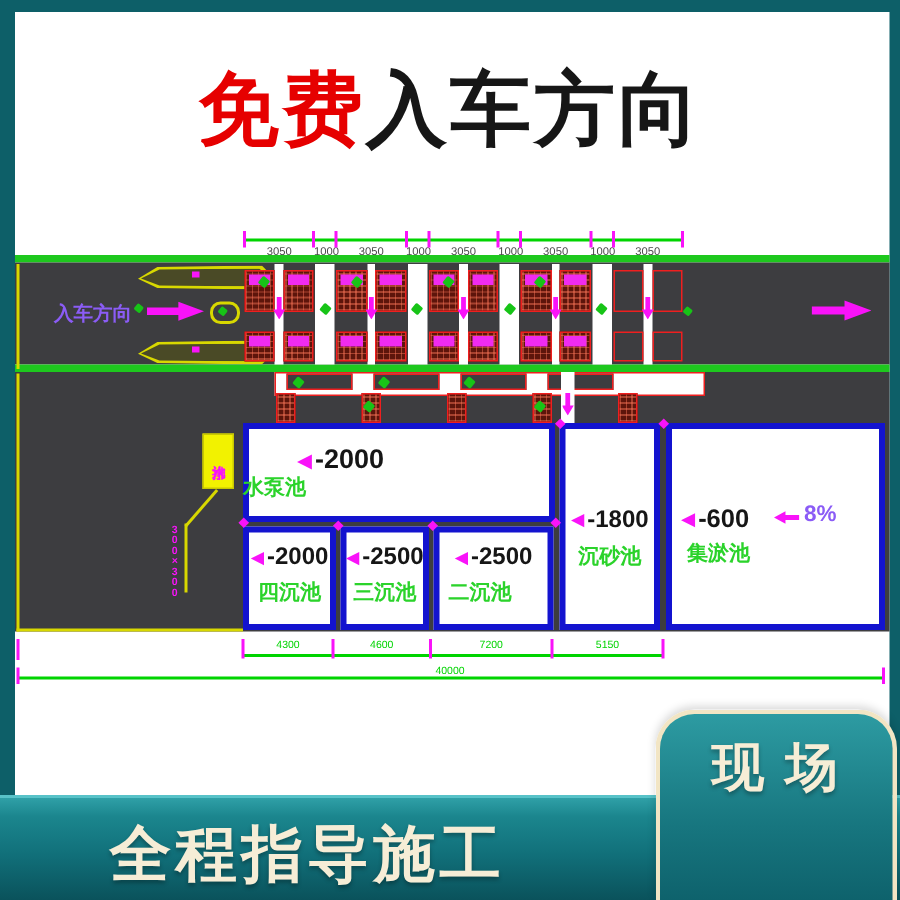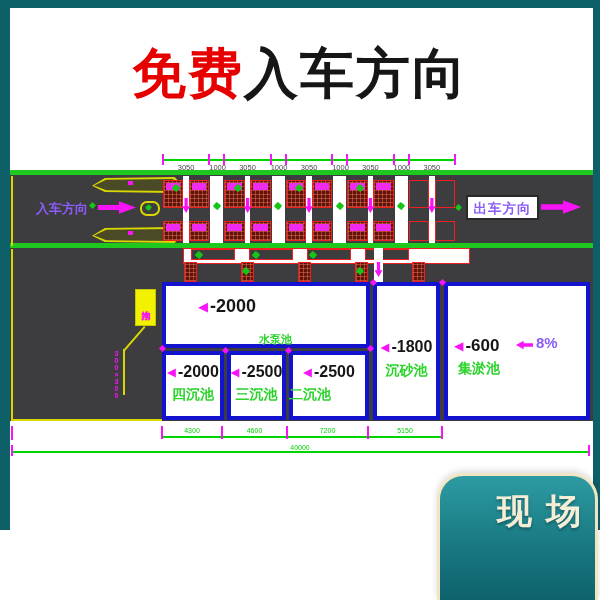--- a/index.html
+++ b/index.html
@@ -42,21 +42,21 @@
   #banner{position:absolute;left:0;top:530px;width:600px;height:70px;z-index:5;
           border-top:2px solid #58c2c8;
           background:linear-gradient(180deg,#2fa0a7 0%,#1b868e 18%,#11707a 55%,#0a525b 100%)}
   #banner-left{position:absolute;left:30px;top:10px;width:350px;text-align:center;
           font-size:41px;font-weight:800;letter-spacing:3px;color:#f6edd6;
           text-shadow:0 2px 3px rgba(0,0,0,.3)}
   #card{position:absolute;left:437px;top:473px;width:161px;height:127px;z-index:6;
         border:3px solid #f2e5c4;border-bottom:none;border-radius:26px 26px 0 0;
         background:linear-gradient(180deg,#2d9ba2 0%,#17767f 60%,#0e626c 100%);
         box-shadow:0 -2px 6px rgba(0,0,0,.15)}
-  .card-line{position:absolute;left:0;width:100%;text-align:right;padding-left:12px;
+  .card-line{position:absolute;left:0;width:100%;text-align:center;padding-left:12px;
         font-size:35px;font-weight:700;letter-spacing:14px;color:#f6edd6;
         text-shadow:0 2px 3px rgba(0,0,0,.3)}
   .vtext{position:absolute;writing-mode:vertical-rl;text-orientation:upright;
         color:#f913f9;font-weight:bold;white-space:nowrap}
 </style>
 </head>
 <body>
 
 <div id="canvas">
 
@@ -88,23 +88,20 @@
     <div class="abs" style="left:128px;top:181px;width:5px;height:4px;background:#f913f9"></div>
     <div class="abs" style="left:128px;top:231px;width:5px;height:4px;background:#f913f9"></div>
     <div class="abs" style="left:140px;top:201px;width:20px;height:15px;border:2px solid #d8d800;border-radius:7px"></div>
     <div class="gg" style="left:146px;top:205px;width:5px;height:5px"></div>
 
     <div class="cadlabel-m" style="left:36px;top:200px;font-size:13px">入车方向</div>
     <div class="gg" style="left:90px;top:203px;width:5px;height:5px"></div>
     <div class="m-right" style="left:98px;top:200px;width:38px;height:15px"></div>
 
     <div class="gg" style="left:456px;top:205px;width:5px;height:5px"></div>
-    <div class="abs" style="left:466px;top:195px;width:73px;height:25px;background:#fff;border:2px solid #2a2a2a;text-align:center;line-height:21px">
-      <span class="cadlabel-m" style="position:static;font-size:13.5px;letter-spacing:1px">出车方向</span>
-    </div>
     <div class="m-right" style="left:541px;top:199px;width:40px;height:16px"></div>
 
     <div class="abs" style="left:183px;top:248px;width:287px;height:16px;background:#fff;border:1.5px solid #ef1f1f"></div>
     <div class="abs" style="left:191px;top:249px;width:44px;height:11px;background:#3d3d40;border:1.5px solid #ef1f1f"></div>
     <div class="abs" style="left:249px;top:249px;width:44px;height:11px;background:#3d3d40;border:1.5px solid #ef1f1f"></div>
     <div class="abs" style="left:307px;top:249px;width:44px;height:11px;background:#3d3d40;border:1.5px solid #ef1f1f"></div>
     <div class="abs" style="left:365px;top:249px;width:44px;height:11px;background:#3d3d40;border:1.5px solid #ef1f1f"></div>
     <div class="hatch" style="left:184px;top:262px;width:13px;height:20px"></div>
     <div class="hatch" style="left:241px;top:262px;width:13px;height:20px"></div>
     <div class="hatch" style="left:298px;top:262px;width:13px;height:20px"></div>
@@ -119,30 +116,30 @@
     <div class="gg" style="left:357px;top:268px"></div>
 
     <div class="pool" style="left:162px;top:282px;width:208px;height:66px"></div>
     <div class="pool" style="left:162px;top:351px;width:62px;height:69px"></div>
     <div class="pool" style="left:227px;top:351px;width:59px;height:69px"></div>
     <div class="pool" style="left:289px;top:351px;width:80px;height:69px"></div>
     <div class="pool" style="left:373px;top:282px;width:67px;height:138px"></div>
     <div class="pool" style="left:444px;top:282px;width:146px;height:138px"></div>
 
     <div class="pdepth" style="left:162px;top:296px;width:130px;text-align:center;font-size:18px"><span class="tri">◀</span><span>-2000</span></div>
-    <div class="pname" style="left:162px;top:332px;width:130px;text-align:right;font-size:11px">水泵池</div>
+    <div class="pname" style="left:162px;top:316px;width:130px;text-align:left;font-size:14px">水泵池</div>
 
     <div class="pdepth" style="left:162px;top:363px;width:62px;text-align:center;font-size:16px"><span class="tri">◀</span><span>-2000</span></div>
     <div class="pname" style="left:162px;top:386px;width:62px;text-align:center;font-size:14px">四沉池</div>
 
     <div class="pdepth" style="left:227px;top:363px;width:59px;text-align:center;font-size:16px"><span class="tri">◀</span><span>-2500</span></div>
     <div class="pname" style="left:227px;top:386px;width:59px;text-align:center;font-size:14px">三沉池</div>
 
     <div class="pdepth" style="left:289px;top:363px;width:80px;text-align:center;font-size:16px"><span class="tri">◀</span><span>-2500</span></div>
-    <div class="pname" style="left:289px;top:386px;width:62px;font-size:14px">二沉池</div>
+    <div class="pname" style="left:289px;top:386px;width:62px;text-align:center;font-size:14px">二沉池</div>
 
     <div class="pdepth" style="left:373px;top:338px;width:67px;text-align:center;font-size:16px"><span class="tri">◀</span><span>-1800</span></div>
     <div class="pname" style="left:373px;top:362px;width:67px;text-align:center;font-size:14px">沉砂池</div>
 
     <div class="pdepth" style="left:454px;top:336px;font-size:17px"><span class="tri">◀</span><span>-600</span></div>
     <div class="pname" style="left:458px;top:360px;font-size:14px">集淤池</div>
 
     <div class="m-left" style="left:516px;top:340px;width:17px;height:10px"></div>
     <div class="cadlabel-m" style="left:536px;top:334px;font-size:15px">8%</div>
 
@@ -262,17 +259,20 @@
       <div style="left: 588px; top: 445px; width: 2px; height: 11px; background: rgb(249, 19, 249); position: absolute;"></div>
       <div style="left: 240px; top: 444px; width: 120px; text-align: center; font-size: 7px; color: rgb(0, 212, 0); position: absolute;">40000</div>
       <div style="left: 160px; top: 346px; width: 5px; height: 5px; background: rgb(249, 19, 249); transform: rotate(45deg); position: absolute;"></div>
       <div style="left: 223px; top: 348px; width: 5px; height: 5px; background: rgb(249, 19, 249); transform: rotate(45deg); position: absolute;"></div>
       <div style="left: 286px; top: 348px; width: 5px; height: 5px; background: rgb(249, 19, 249); transform: rotate(45deg); position: absolute;"></div>
       <div style="left: 368px; top: 346px; width: 5px; height: 5px; background: rgb(249, 19, 249); transform: rotate(45deg); position: absolute;"></div>
       <div style="left: 371px; top: 280px; width: 5px; height: 5px; background: rgb(249, 19, 249); transform: rotate(45deg); position: absolute;"></div>
       <div style="left: 440px; top: 280px; width: 5px; height: 5px; background: rgb(249, 19, 249); transform: rotate(45deg); position: absolute;"></div>
     </div>
 
+  <div id="banner">
+    <div id="banner-left">全程指导施工</div>
+  </div>
 
   <div id="card">
     <div class="card-line" style="top:12px">现场</div>
   </div>
 </div>
 
 </body></html>

